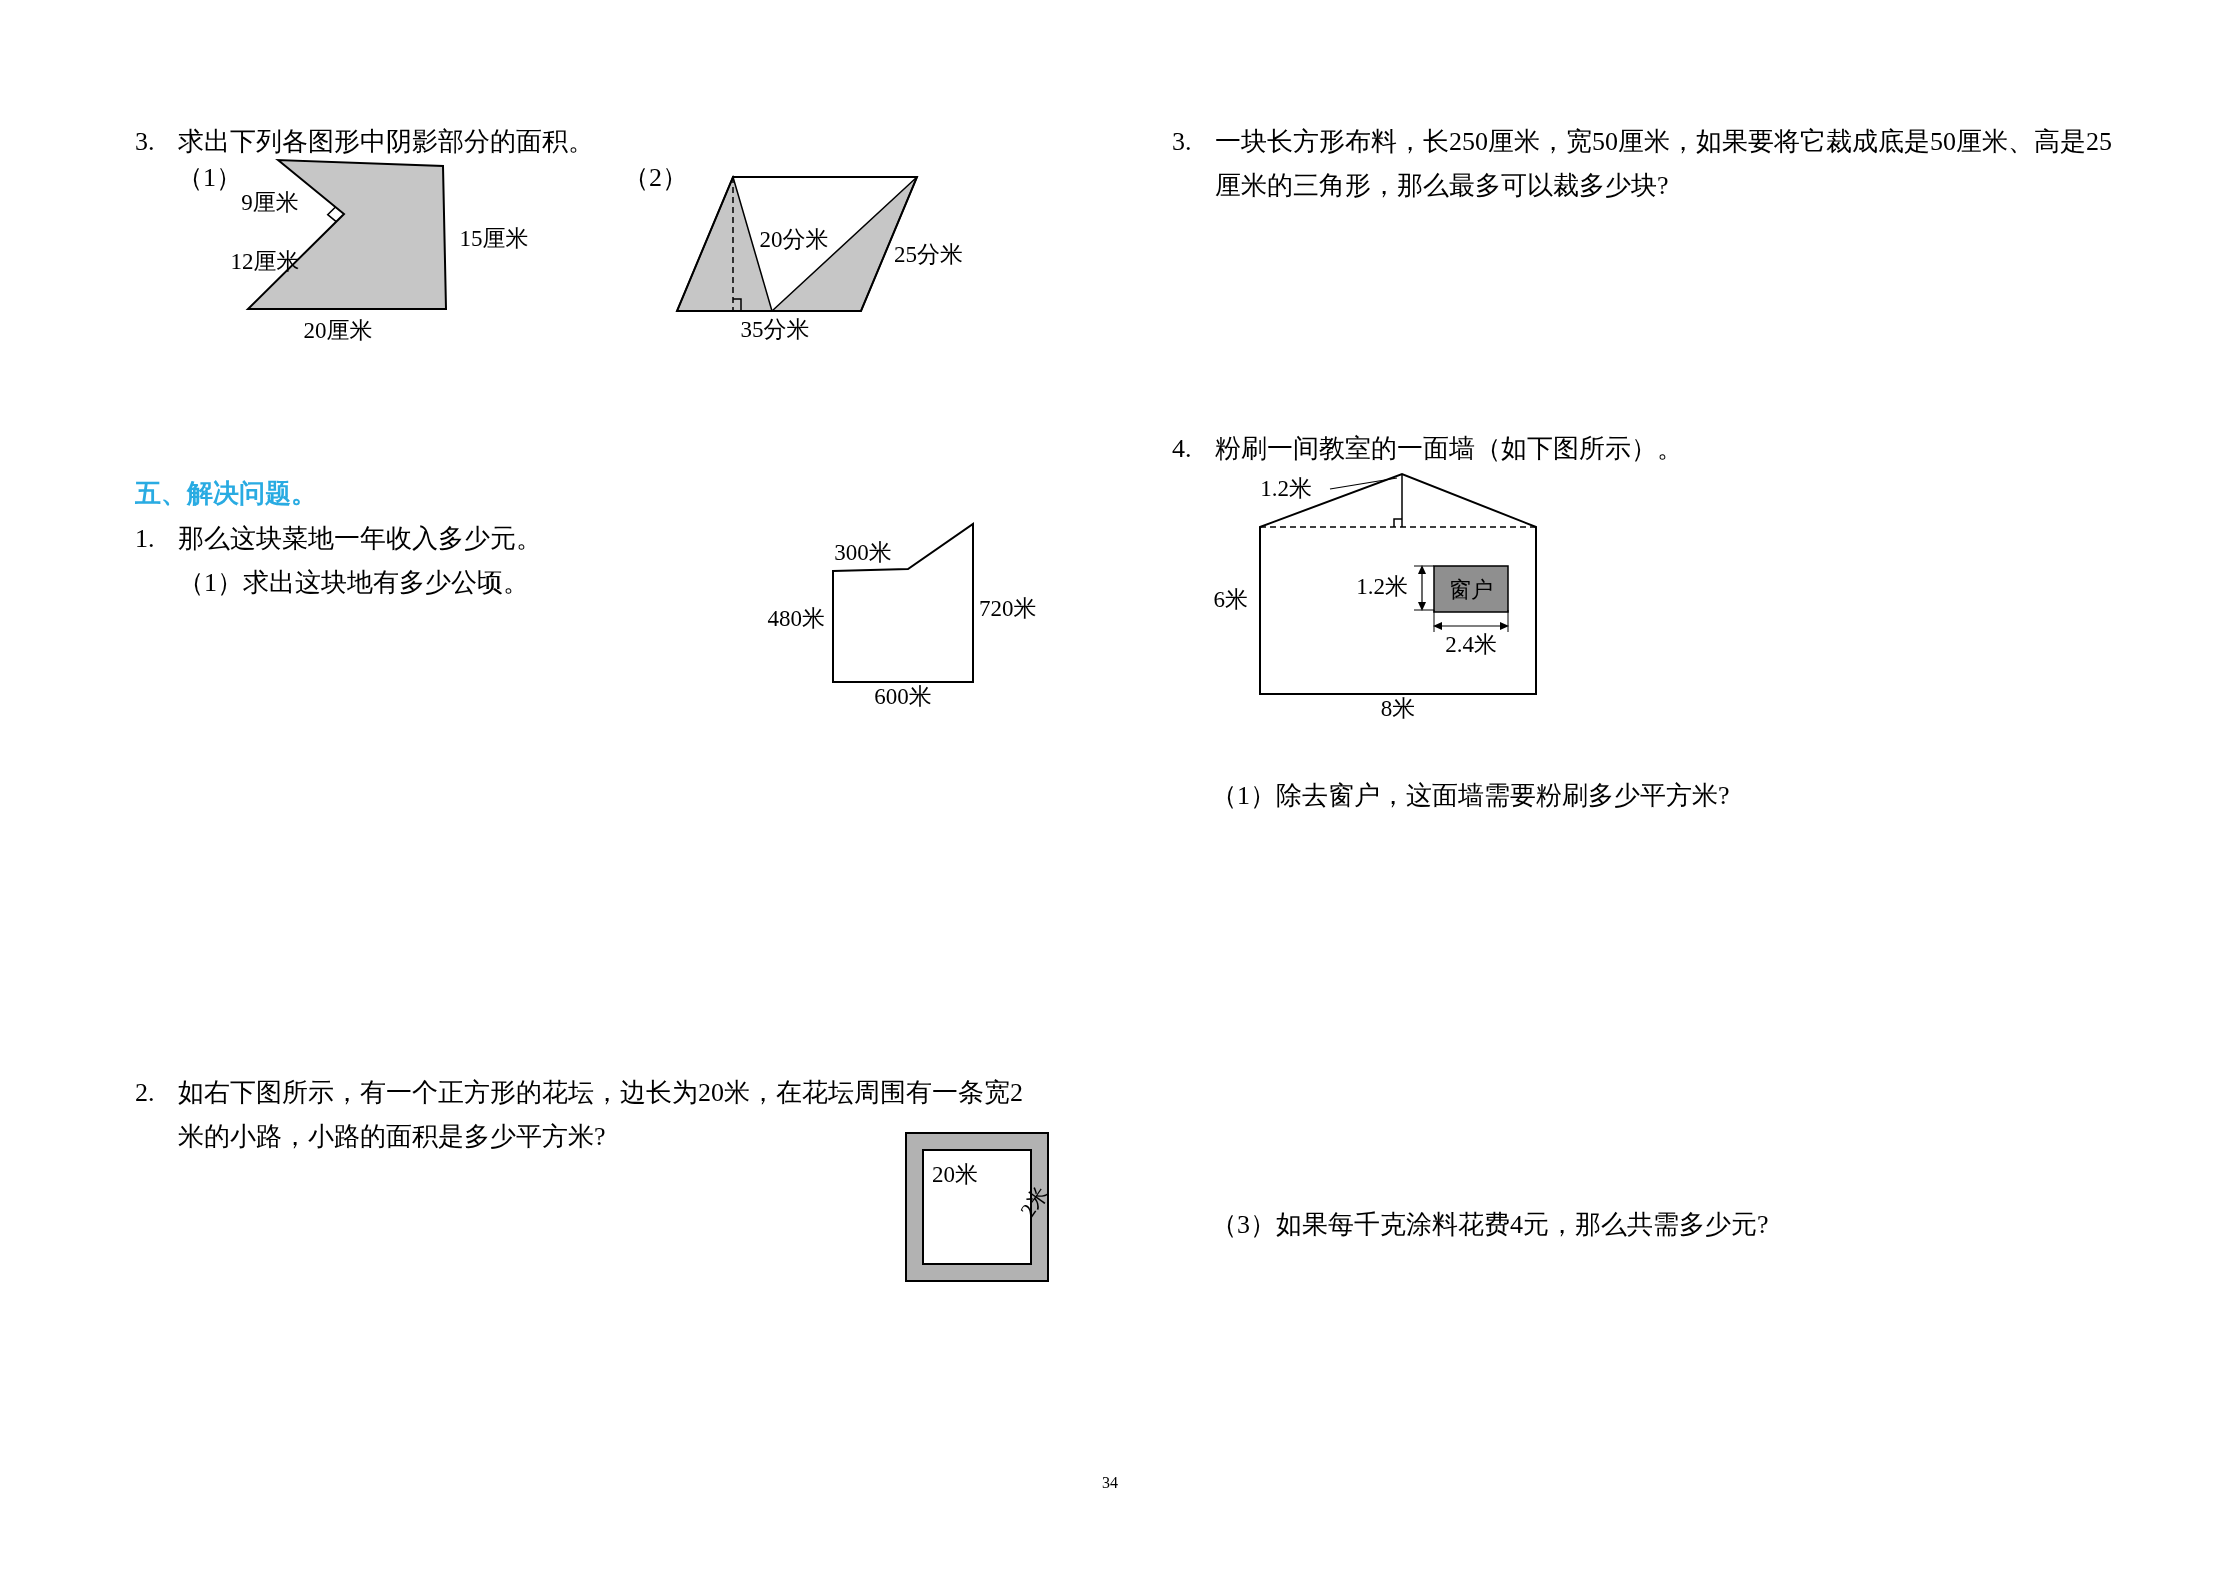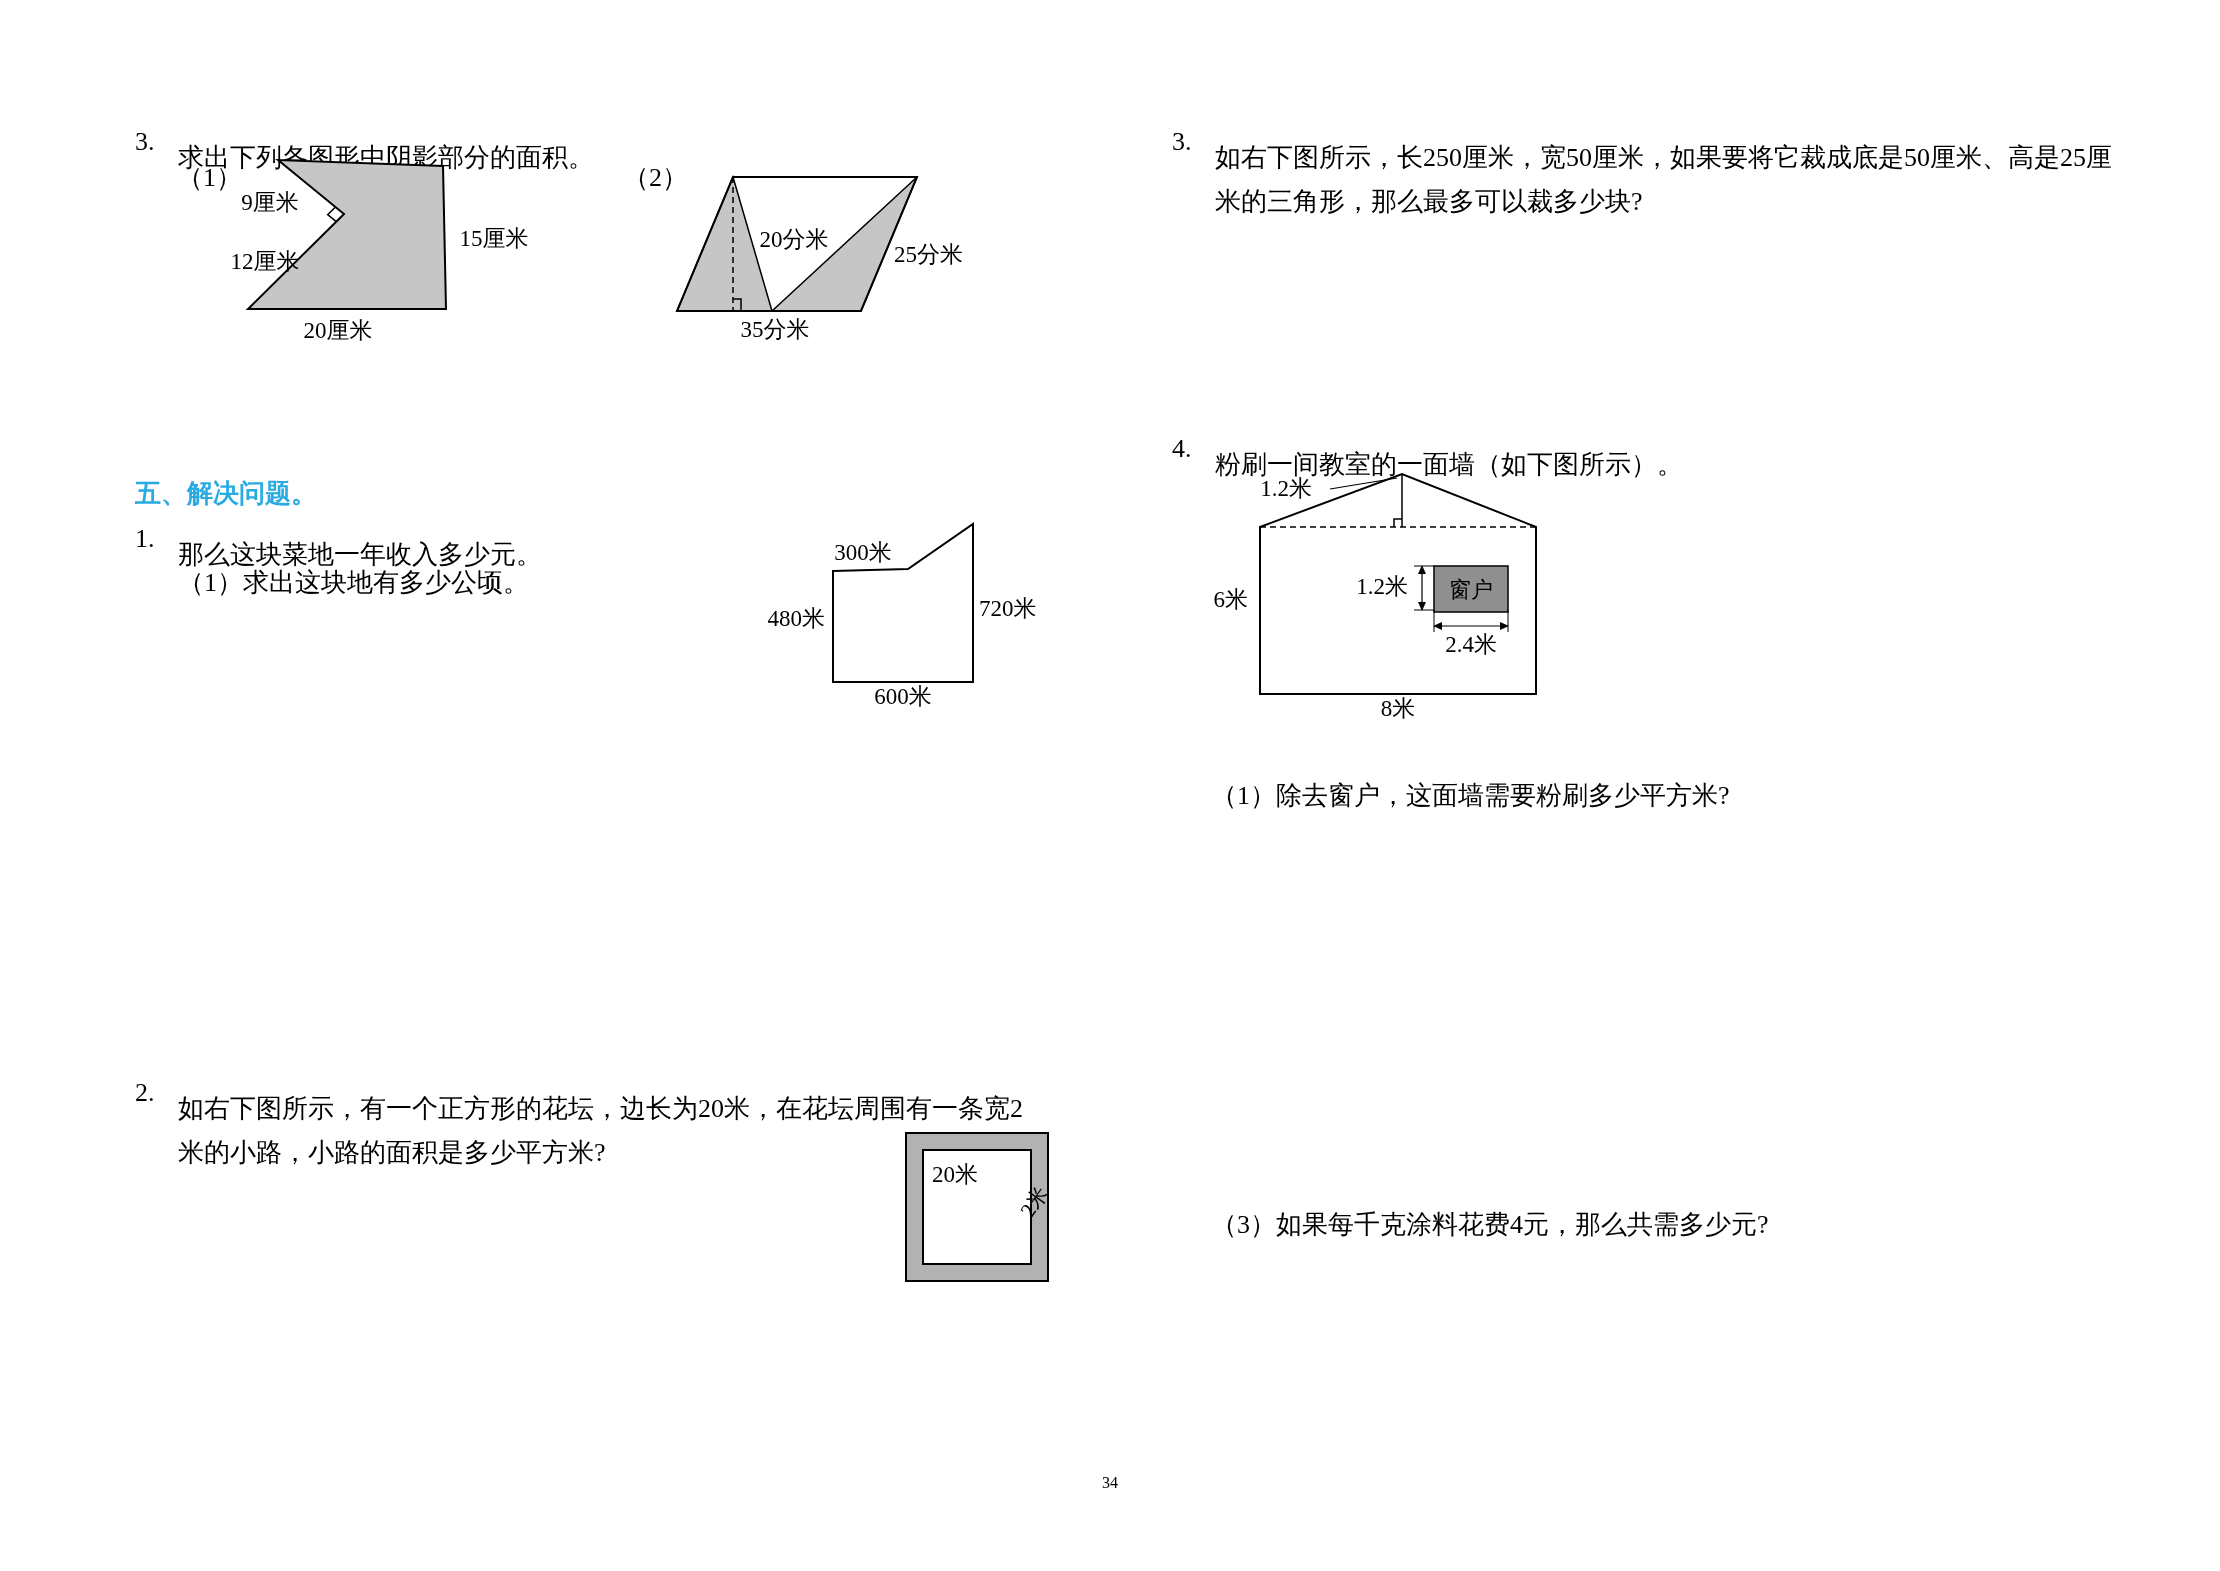--- a/index.html
+++ b/index.html
@@ -1,20 +1,20 @@
 <!DOCTYPE html>
 <html><head>
 <meta charset="utf-8">
 <style>
   html,body{margin:0;padding:0;background:#ffffff;}
   .page{position:relative;width:2220px;height:1571px;background:#ffffff;overflow:hidden;
         font-family:"Liberation Serif","DejaVu Serif",serif;color:#000;font-size:26px;}
   .para{position:absolute;display:flex;align-items:flex-start;line-height:44px;}
   .para .num{width:43px;flex:none;}
-  .para .txt{flex:1;margin-top:16px;}
+  .para .txt{flex:1;}
   .sub{position:absolute;line-height:44px;}
   .figlabel{position:absolute;line-height:36px;}
   .heading{position:absolute;line-height:44px;color:#29abe2;font-weight:bold;text-align:right;}
   .pageno{position:absolute;left:0;right:0;text-align:center;font-size:16px;}
   svg{position:absolute;overflow:visible;}
   svg text{font-family:"Liberation Serif","DejaVu Serif",serif;font-size:23px;fill:#000;}
 </style>
 </head>
 <body>
 
@@ -72,21 +72,21 @@
 
   <svg style="left:900px;top:1128px" width="170" height="165" viewBox="0 0 170 165">
     <rect x="6" y="5" width="142" height="148" fill="#b2b2b2" stroke="#000" stroke-width="2"></rect>
     <rect x="23" y="22" width="108" height="114" fill="#ffffff" stroke="#000" stroke-width="2"></rect>
     <text x="32" y="54">20米</text>
     <text transform="translate(140,78) rotate(-55)" text-anchor="middle" style="font-size:21px">2米</text>
   </svg>
 
   <div class="para" style="left:1172px;top:120px;width:940px">
     <span class="num">3.</span>
-    <span class="txt">如右下图所示，长250厘米，宽50厘米，如果要将它裁成底是50厘米、高是25厘米的三角形，那么最多可以裁多少块?</span>
+    <span class="txt">一块长方形布料，长250厘米，宽50厘米，如果要将它裁成底是50厘米、高是25厘米的三角形，那么最多可以裁多少块?</span>
   </div>
 
   <div class="para" style="left:1172px;top:427px;width:920px">
     <span class="num">4.</span>
     <span class="txt">粉刷一间教室的一面墙（如下图所示）。</span>
   </div>
 
   <svg style="left:1190px;top:460px" width="400" height="280" viewBox="0 0 400 280">
     <polygon points="70,234 70,67 212,14 346,67 346,234" fill="#ffffff" stroke="#000" stroke-width="2"></polygon>
     <line x1="70" y1="67" x2="346" y2="67" stroke="#000" stroke-width="1.5" stroke-dasharray="6,4"></line>

